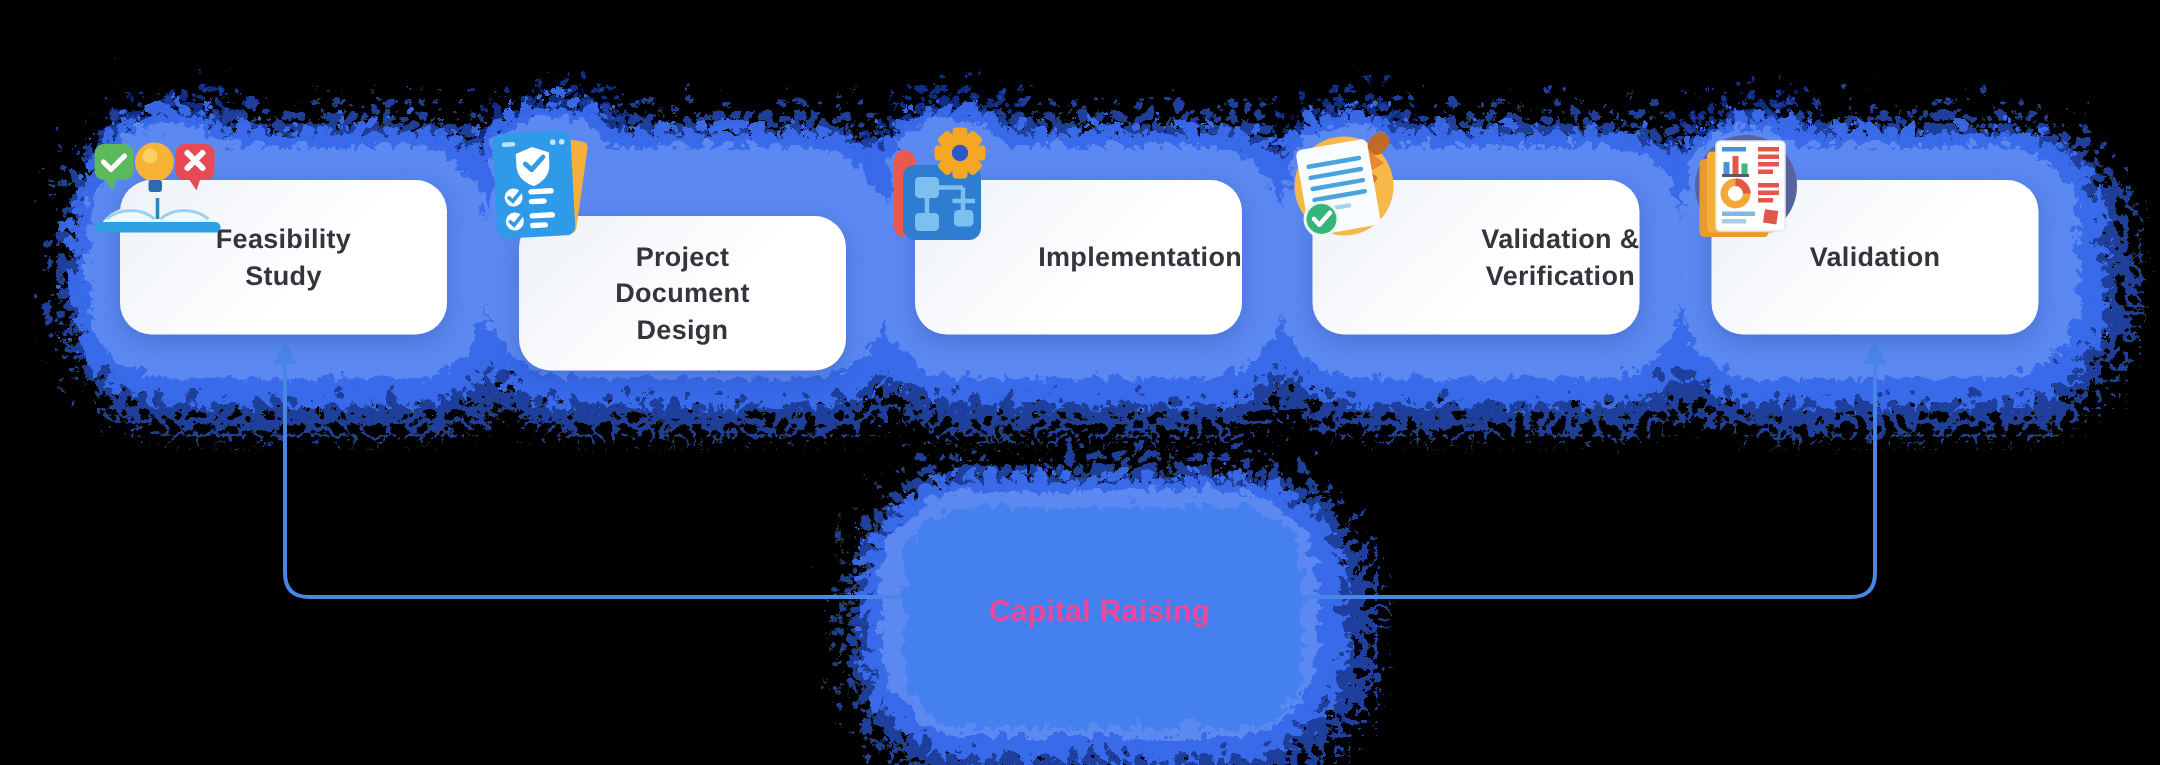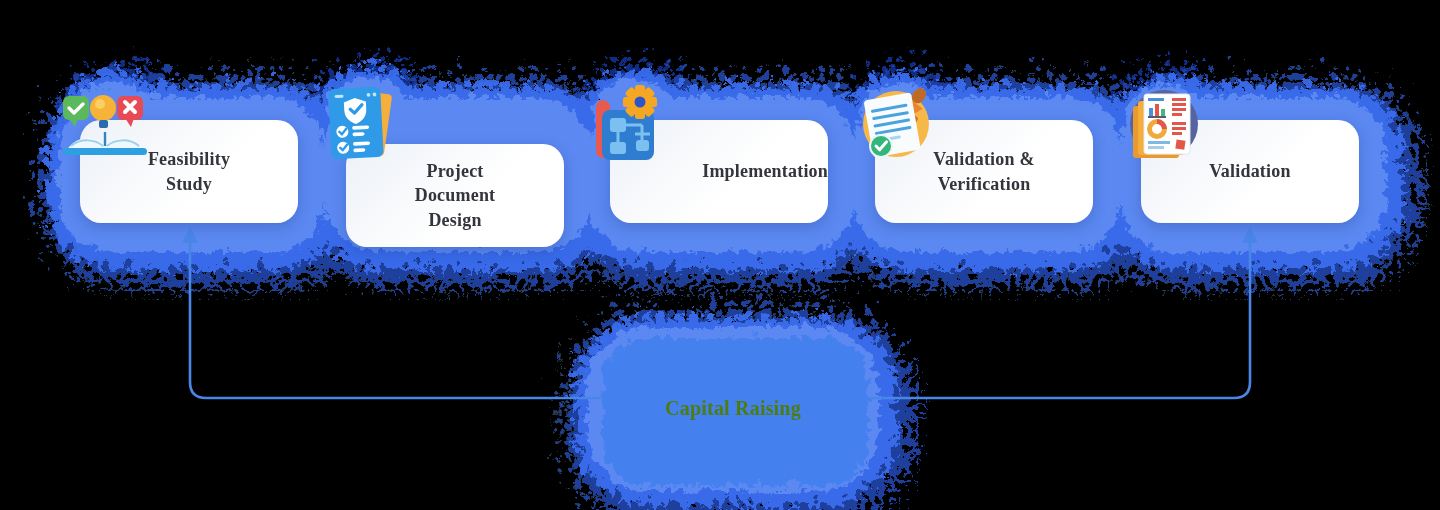--- a/index.html
+++ b/index.html
@@ -1,28 +1,28 @@
 <!DOCTYPE html>
 <html><head>
 <meta charset="utf-8">
 <style>
   html,body{margin:0;padding:0;background:#000;}
   .stage{position:relative;width:1440px;height:510px;background:#000;overflow:hidden;
-         font-family:Liberation Serif, serif;}
+         font-family:Liberation Sans, sans-serif;}
   .bg{position:absolute;left:0;top:0;}
   .card{position:absolute;top:120px;width:218px;height:103px;border-radius:21px;
         background:linear-gradient(135deg,#edf1f7 0%,#ffffff 60%);
         box-shadow:0 4px 14px rgba(20,40,120,0.25);
         display:flex;align-items:center;justify-content:center;text-align:center;}
   .card-label{white-space:pre-line;font-weight:700;font-size:18px;line-height:1.35;
               color:#33343c;letter-spacing:.2px;}
   .icon{position:absolute;}
   .capital-label{position:absolute;left:600px;top:335px;width:266px;height:147px;
                  display:flex;align-items:center;justify-content:center;
-                 font-weight:700;font-size:20px;color:#4d7c0f;letter-spacing:.2px;}
+                 font-weight:700;font-size:20px;color:#ec4899;letter-spacing:.2px;}
 </style>
 </head>
 <body>
 
 <div class="stage">
 
   <svg class="bg" width="1440" height="510">
     <defs>
       <filter id="grainBig" x="-40%" y="-40%" width="180%" height="180%">
         <feTurbulence type="turbulence" baseFrequency="0.11" numOctaves="4" seed="3" result="n"></feTurbulence>
@@ -108,21 +108,21 @@
 Study</div>
   </div>
   <div class="card" style="left:346px;margin-top:24px;">
     <div class="card-label">Project
 Document
 Design</div>
   </div>
   <div class="card" style="left:610px;justify-content:flex-end;">
     <div class="card-label">Implementation</div>
   </div>
-  <div class="card" style="left:875px;">
+  <div class="card" style="left:875px;justify-content:flex-end;">
     <div class="card-label">Validation &amp;
 Verification</div>
   </div>
   <div class="card" style="left:1141px;">
     <div class="card-label">Validation</div>
   </div>
 
   <svg class="icon" style="left:55px;top:88px;" width="100" height="72" viewBox="0 0 100 72">
     <rect x="8" y="8" width="26" height="24" rx="6" fill="#5cb85c"></rect>
     <path d="M14,30 l6,9 l3,-9 Z" fill="#5cb85c"></path>

